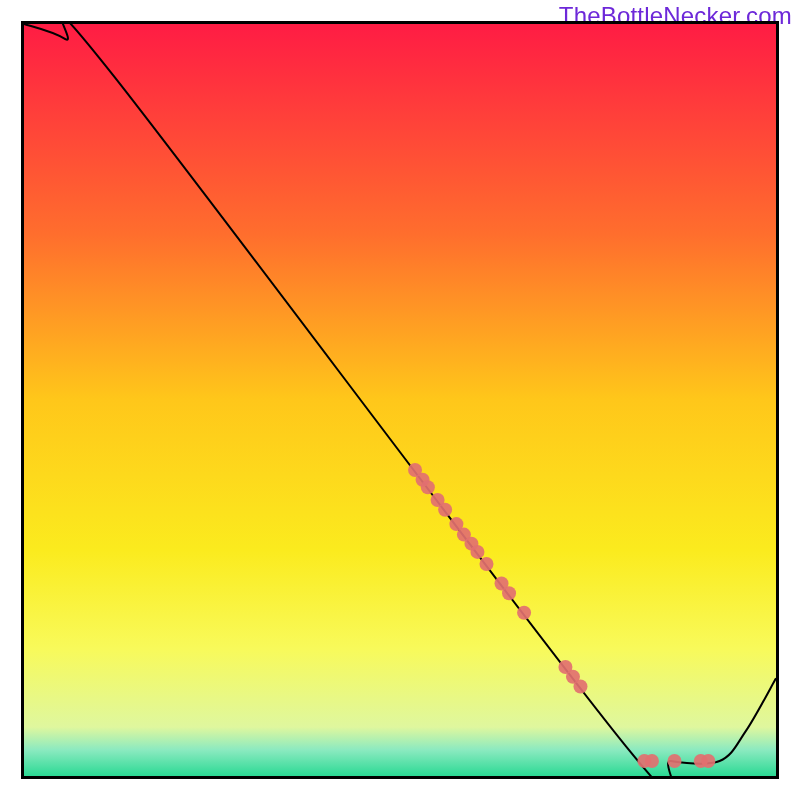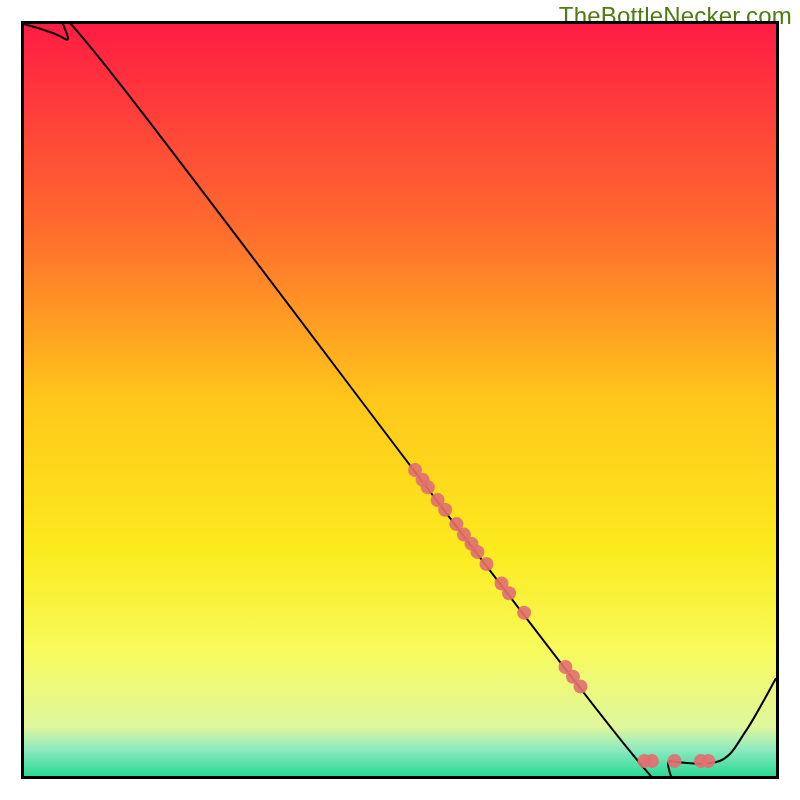--- a/index.html
+++ b/index.html
@@ -14,21 +14,21 @@
   .frame {
     position: relative;
     width: 800px;
     height: 800px;
   }
   .watermark {
     position: absolute;
     top: 2px;
     right: 8px;
     font-size: 24px;
-    color: #4d7c0f;
+    color: #6d28d9;
     font-weight: 400;
     letter-spacing: 0.2px;
   }
   .plot {
     position: absolute;
     left: 21px;
     top: 21px;
     width: 758px;
     height: 758px;
     box-sizing: border-box;

